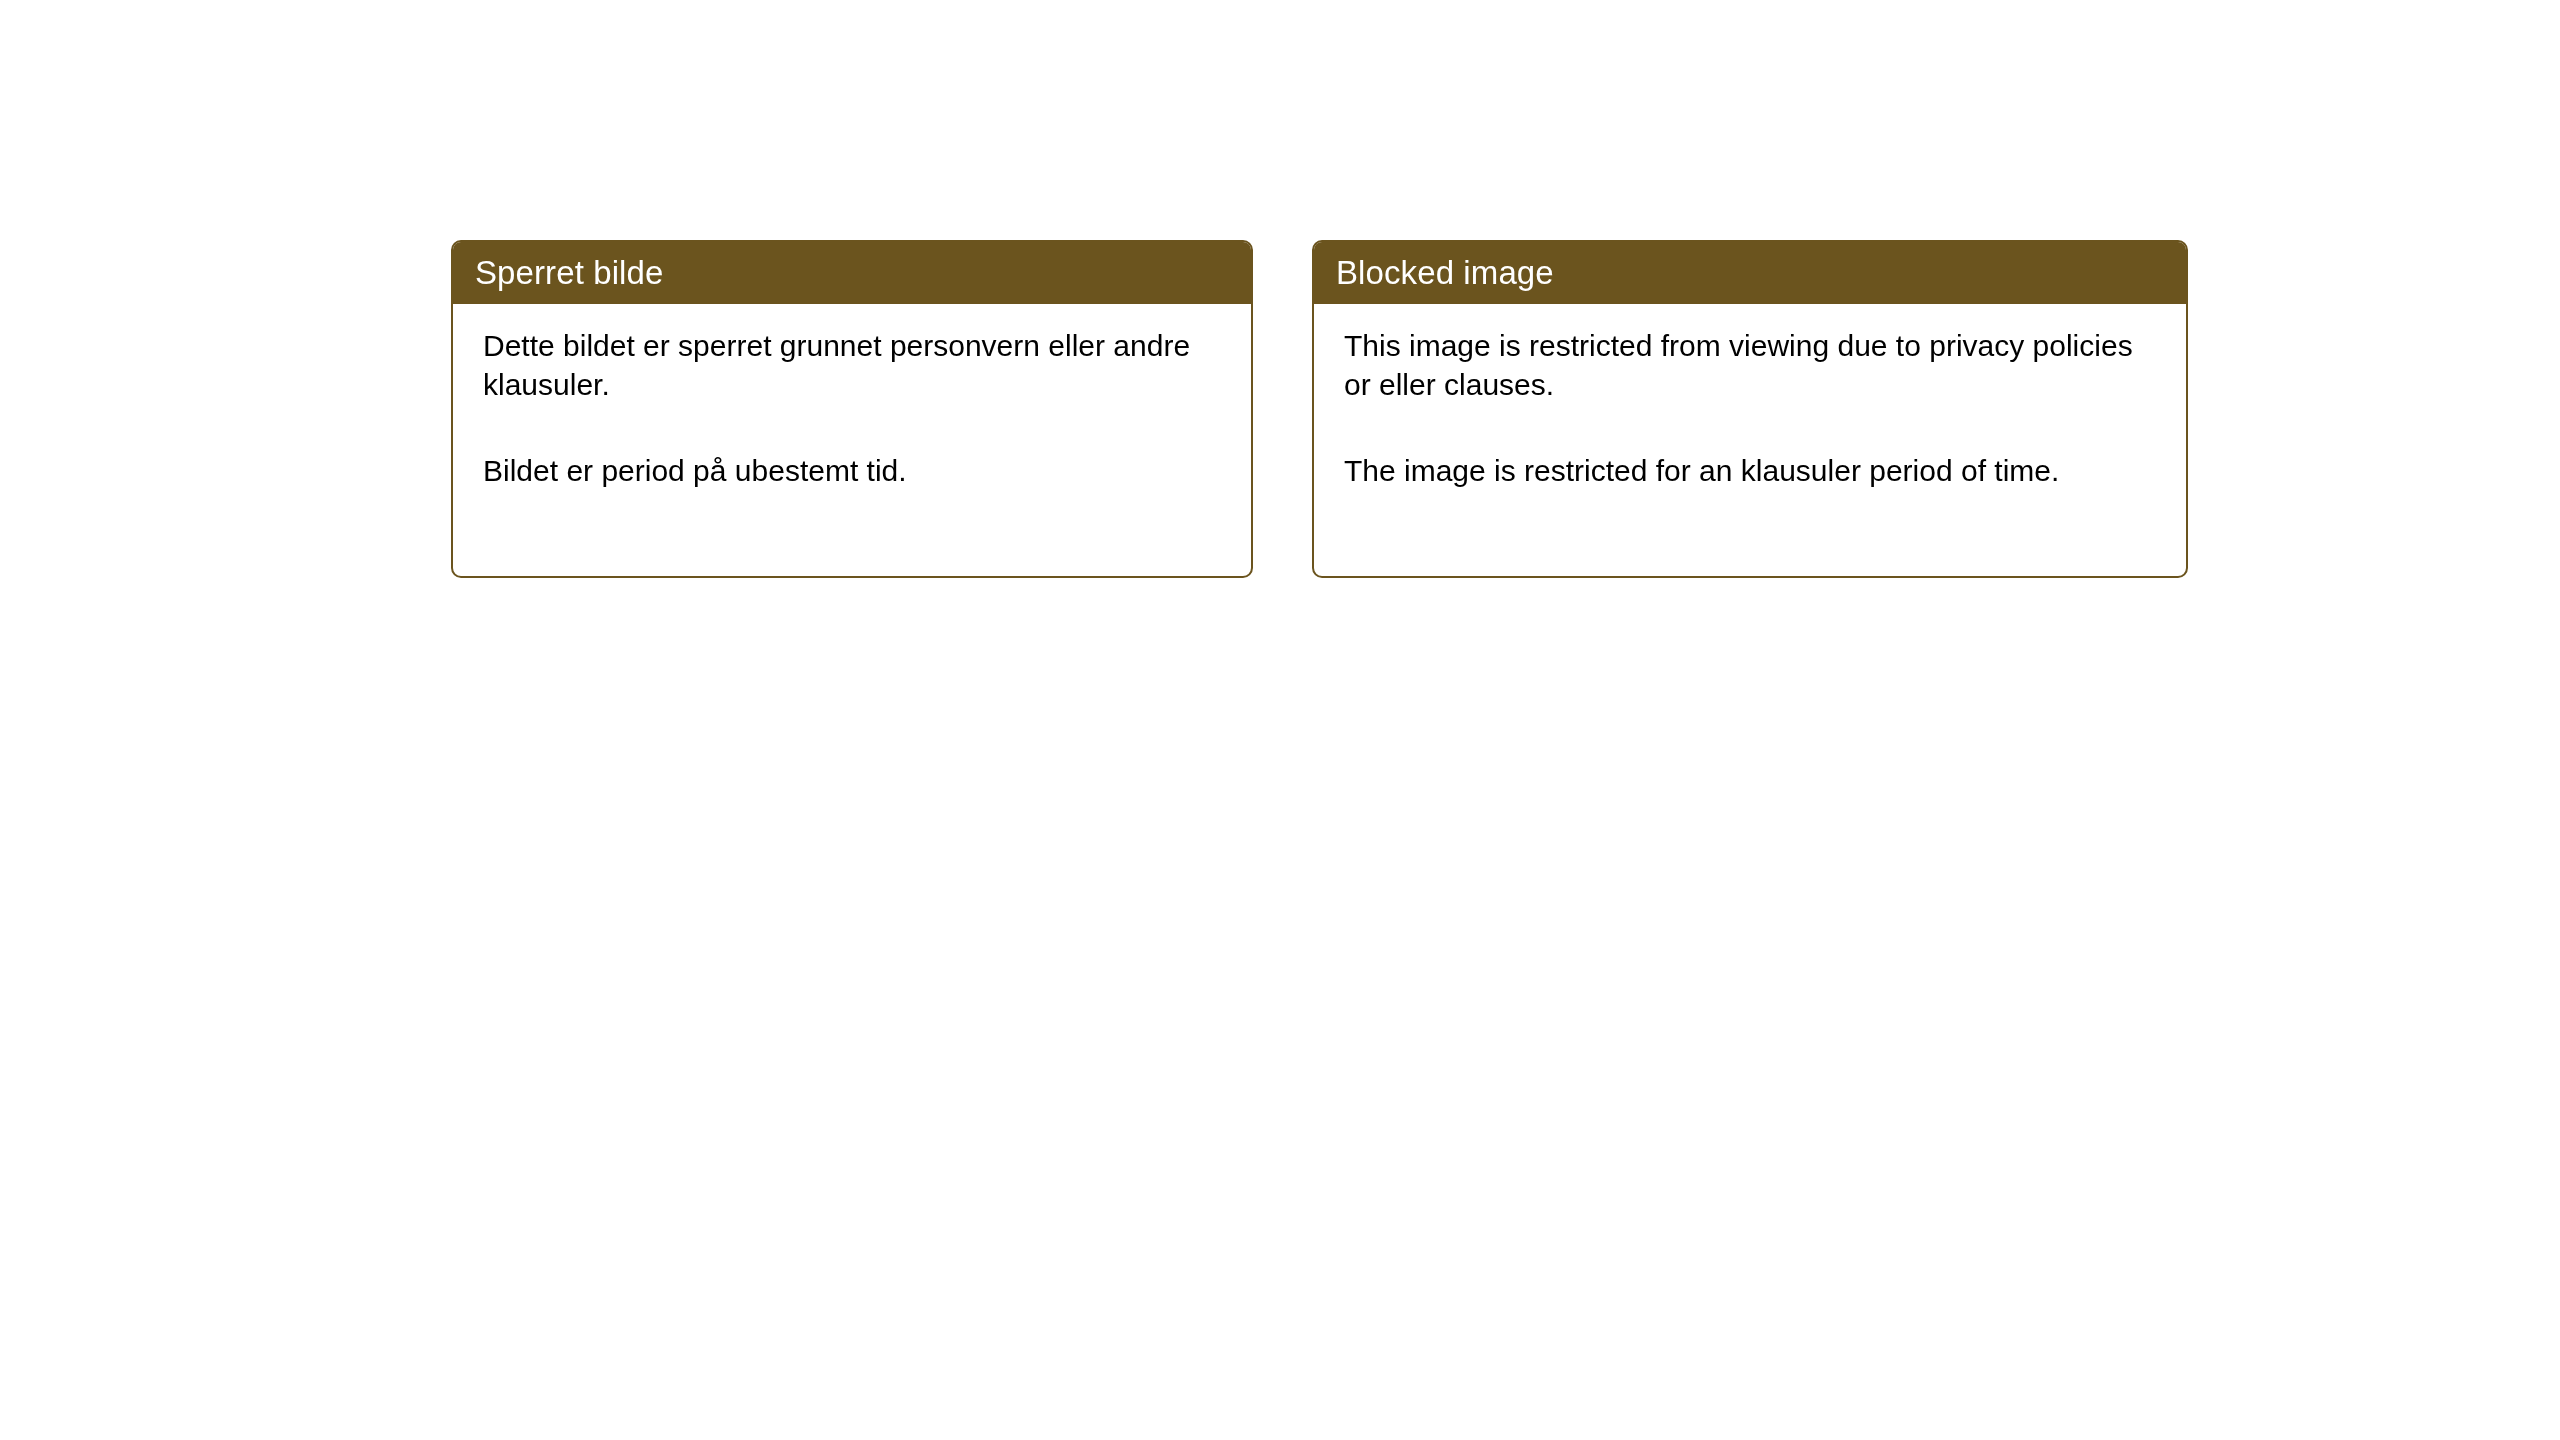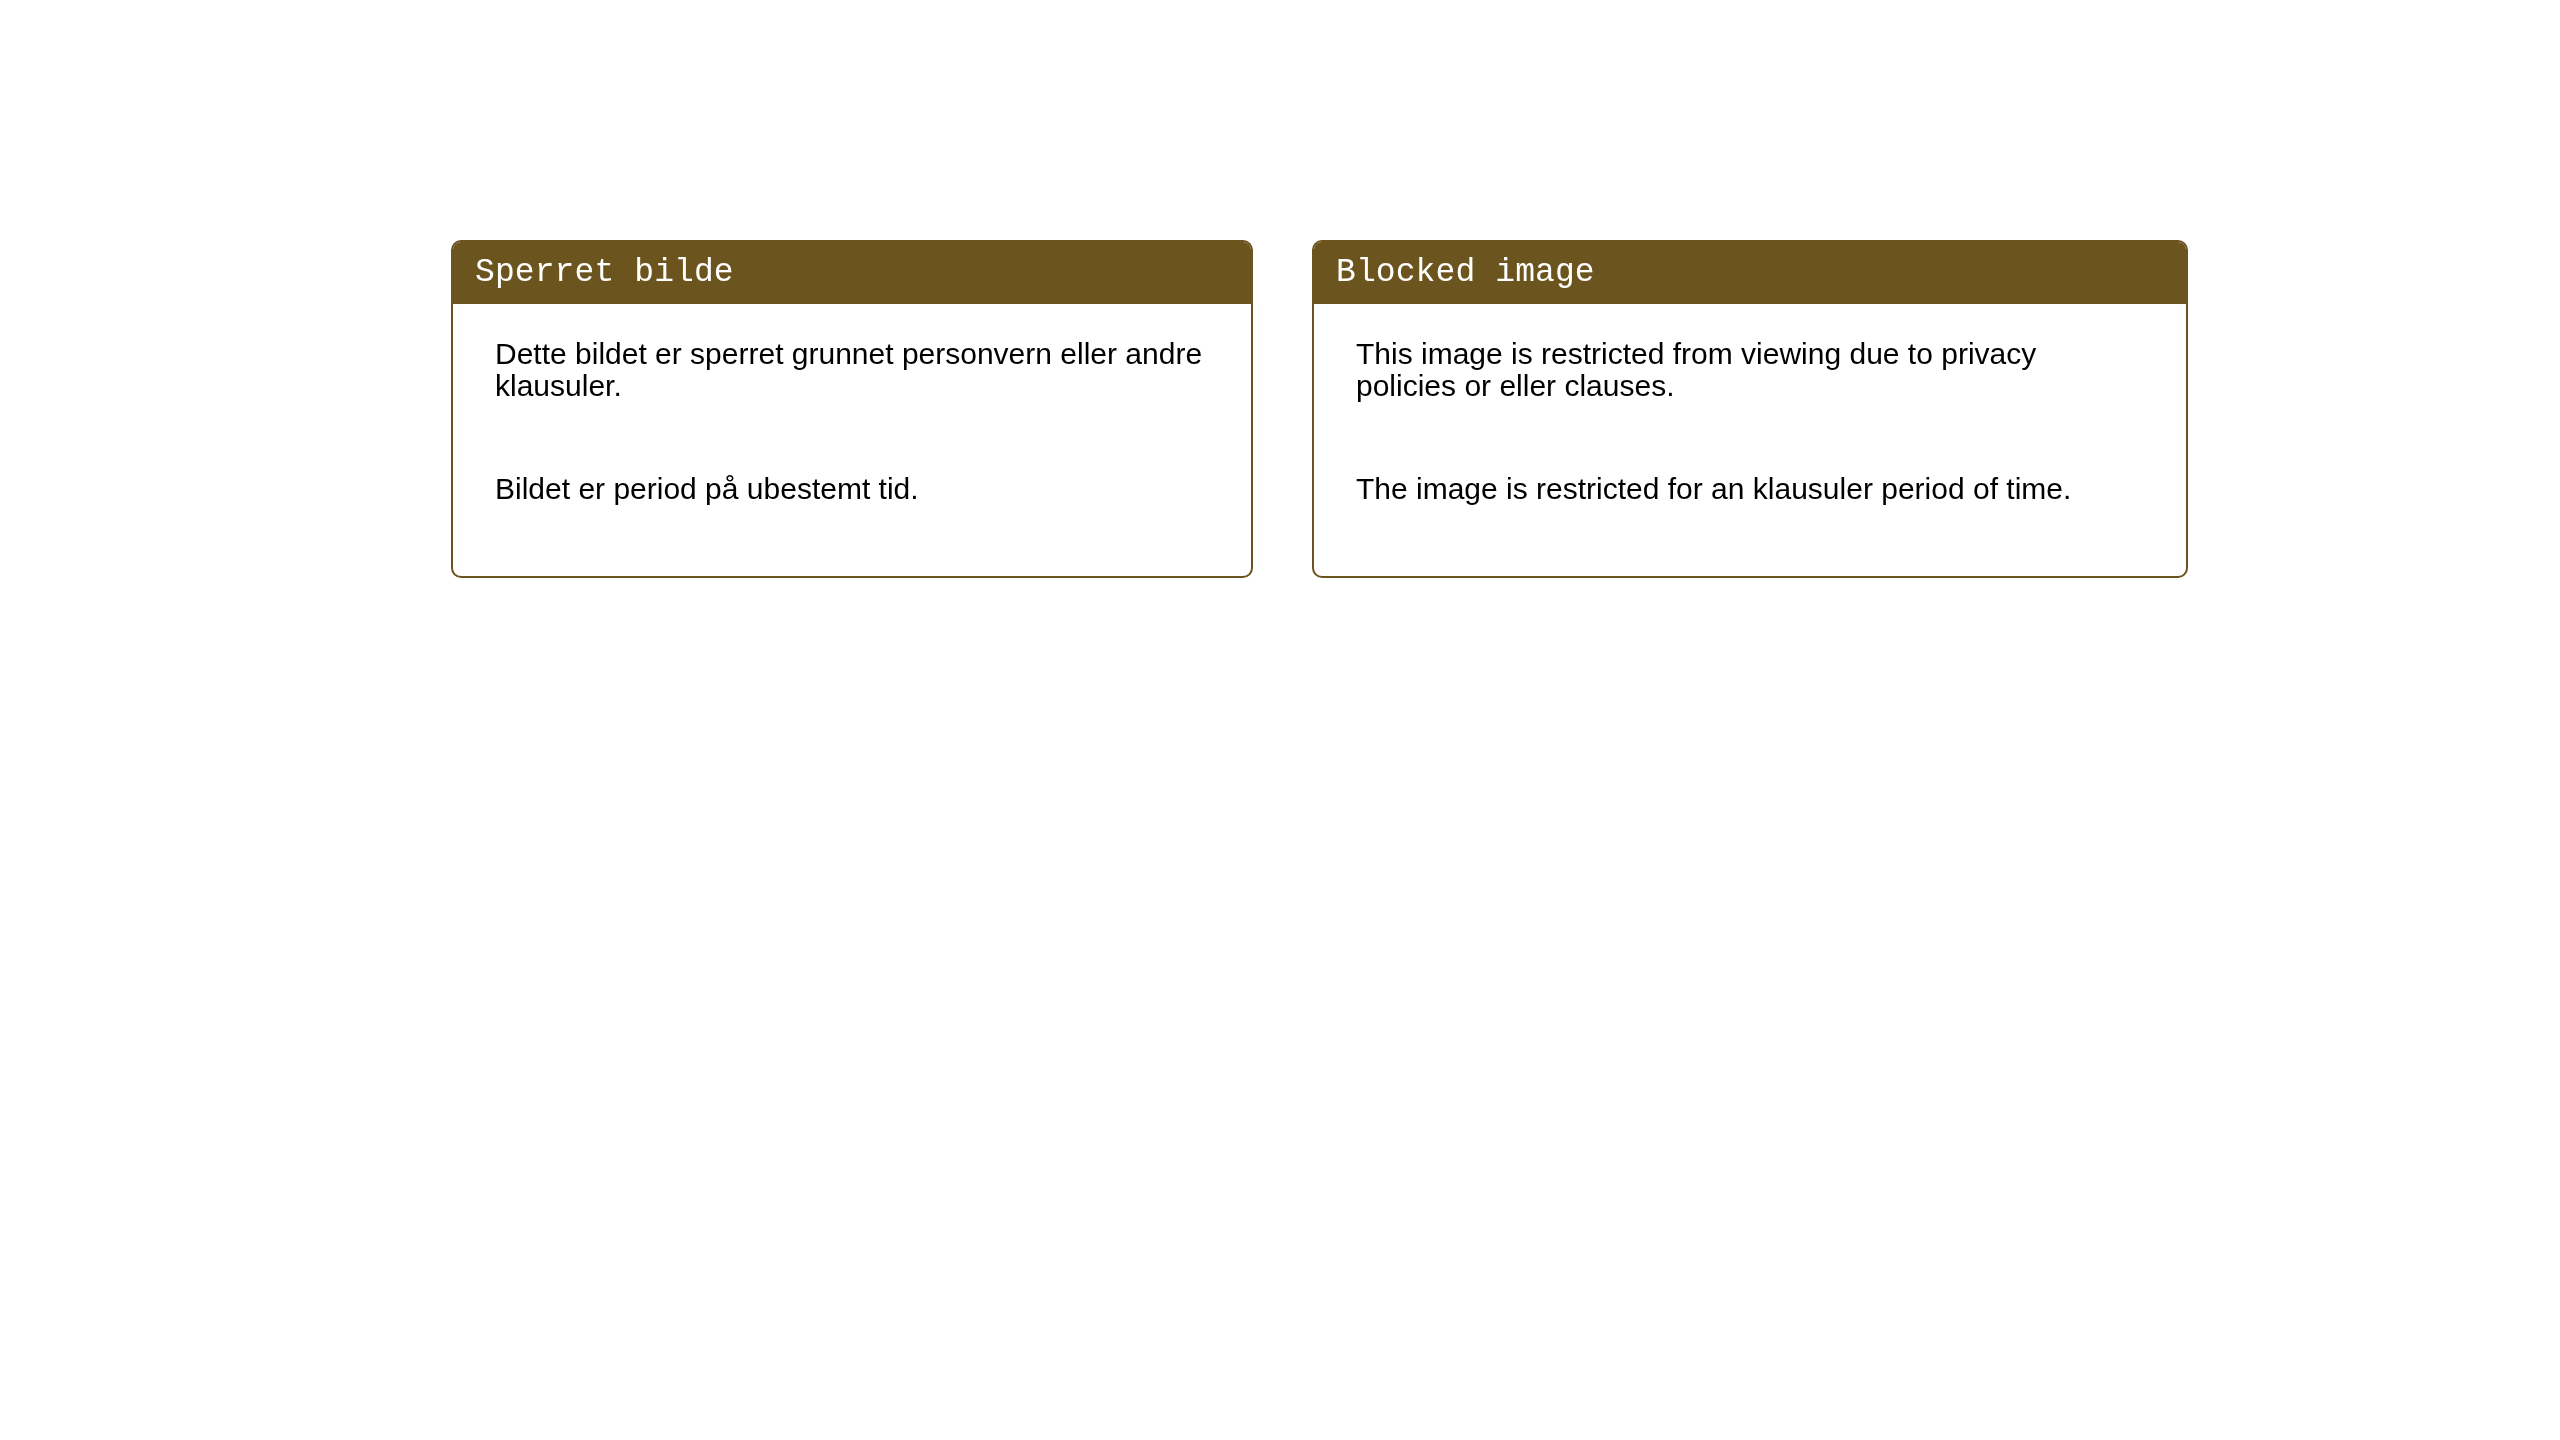--- a/index.html
+++ b/index.html
@@ -53,43 +53,42 @@
   .card-header {
     box-sizing: border-box;
     height: 64px;
     background: #6b541e;
     display: flex;
     align-items: center;
     padding: 0 0 0 24px;
     margin: -2px -2px 0 -2px;
     border-top-left-radius: 10px;
     border-top-right-radius: 10px;
-    font-family: Liberation Mono, monospace;
   }
 
   .card-title {
     color: #ffffff;
     font-size: 33px;
     font-weight: 400;
     line-height: 1;
     letter-spacing: 0.1px;
     white-space: nowrap;
   }
 
   .card-body {
     box-sizing: border-box;
     padding: 18px 26px 0 26px;
   }
 
   .body-paragraph {
     color: #000000;
     font-size: 30px;
-    line-height: 32px;
+    line-height: 39px;
     font-weight: 400;
-    margin: 16px;
+    margin: 4px;
     white-space: pre-wrap;
   }
 
   .para-gap {
     height: 39px;
   }
 </style>
 </head>
 <body>
 

